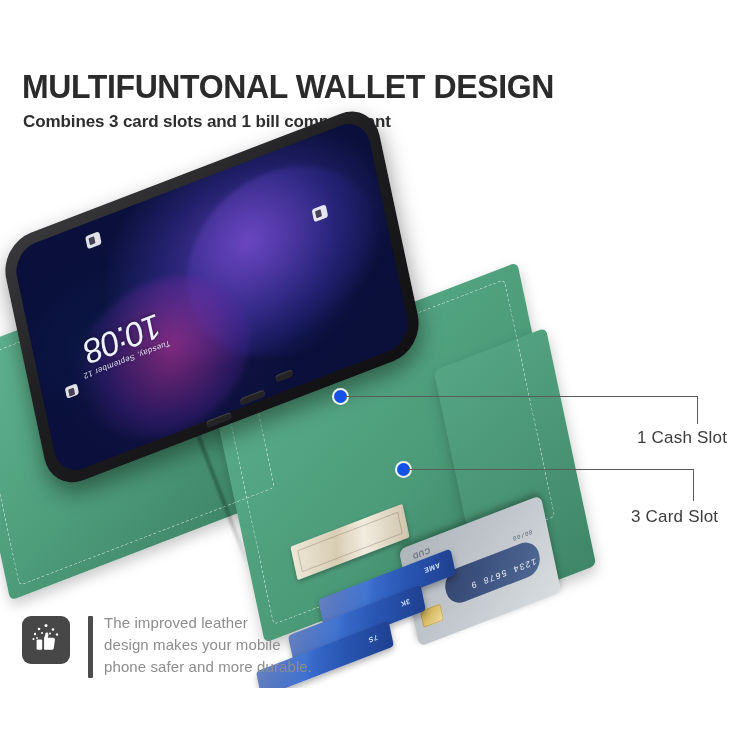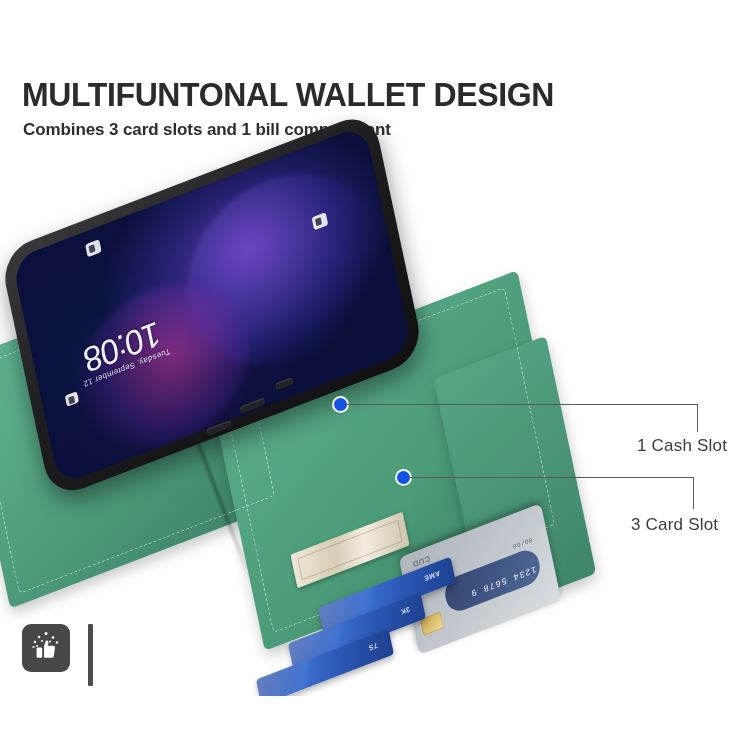--- a/index.html
+++ b/index.html
@@ -3,21 +3,21 @@
 <meta charset="utf-8">
 <style>
   html,body{margin:0;padding:0;}
   body{
     width:750px;height:750px;
     background:#ffffff;
     font-family:"Liberation Sans",sans-serif;
     overflow:hidden;
     position:relative;
   }
-  #stage{position:absolute;left:0;top:8px;width:750px;height:688px;overflow:hidden;background:#fff;}
+  #stage{position:absolute;left:0;top:0;width:750px;height:688px;overflow:hidden;background:#fff;}
 
   
   .title{
     position:absolute;left:22px;top:68px;
     font-size:33px;font-weight:bold;letter-spacing:-0.4px;
     color:#2b2b2b;white-space:nowrap;
     transform:scaleX(0.97);transform-origin:left center;
   }
   .subtitle{
     position:absolute;left:23px;top:112px;
@@ -314,15 +314,20 @@
           <circle cx="11" cy="10" r="1"></circle>
           <circle cx="19" cy="10.5" r="1"></circle>
           <circle cx="2.5" cy="16" r="1.1"></circle>
           <circle cx="6" cy="15" r="0.9"></circle>
         </g>
         <path d="M12.8 15.2c.9-1.6 1.5-3 1.6-4.5.05-.9.9-1.5 1.7-1.2.9.35 1.4 1.3 1.35 2.3-.05 1.1-.35 2.1-.75 3.05h5.4c1.1 0 1.95.95 1.8 2.05l-1.15 8.3c-.12.9-.9 1.57-1.8 1.57h-6.9c-.55 0-1-.45-1-1V16.3c0-.4.12-.78.35-1.1z" fill="#ffffff"></path>
         <rect x="5.6" y="16.4" width="5.6" height="10.4" rx="1.2" fill="#ffffff"></rect>
       </svg>
     </div>
     <div class="feat-bar"></div>
+    <div class="feat-text">
+      <div>The improved leather</div>
+      <div>design makes your mobile</div>
+      <div>phone safer and more durable.</div>
+    </div>
   </div>
 
 </div>
 
 </body></html>

